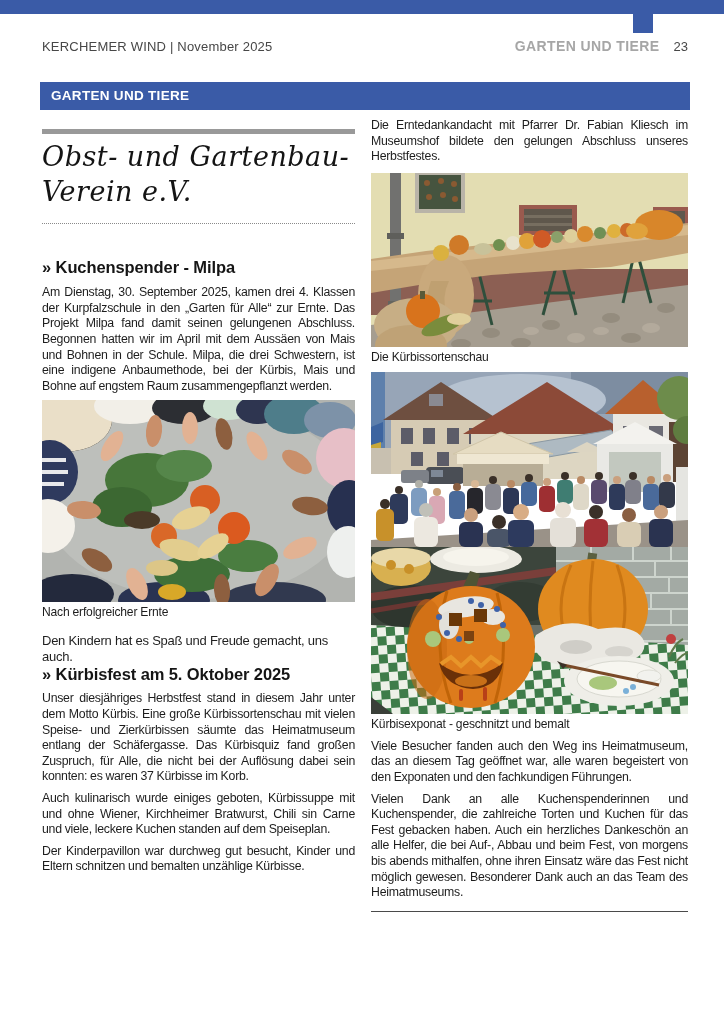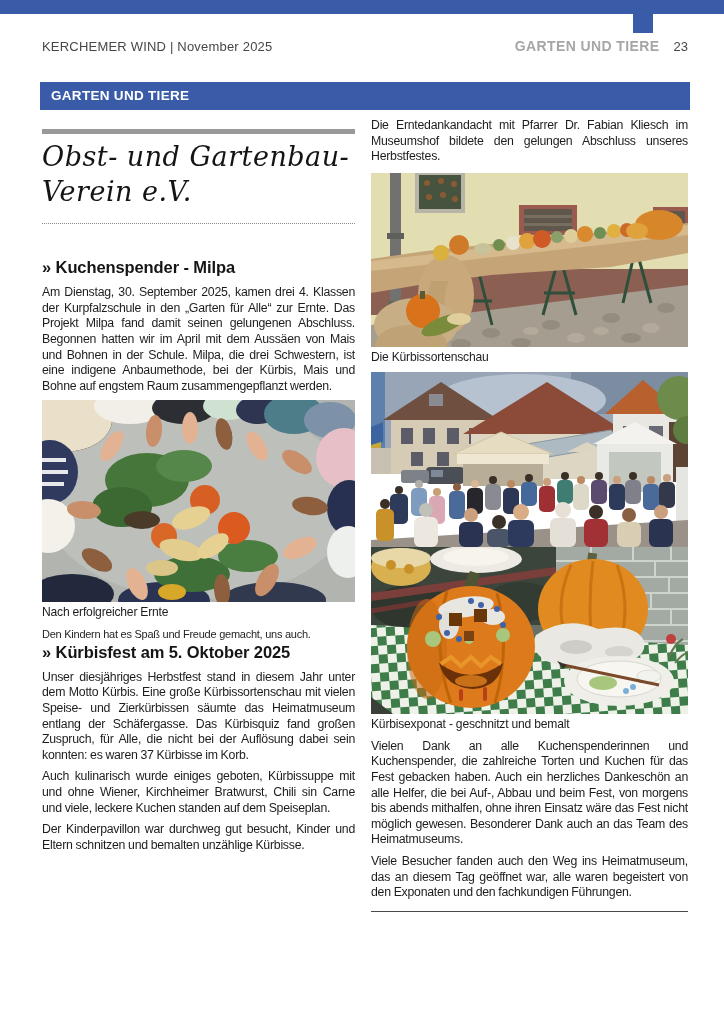--- a/index.html
+++ b/index.html
@@ -34,21 +34,21 @@
     font-size:16.5px;font-weight:bold;color:#151515;letter-spacing:-.1px;
     margin:34px 0 8px 0;line-height:1.15;
   }
   h2.head.second{margin-top:0;}
   p.body{
     font-size:12.3px;line-height:15.6px;letter-spacing:-.25px;word-spacing:-.3px;
     text-align:justify;margin:0 0 6px 0;color:#1d1d1d;
   }
   .caption{font-size:12.1px;line-height:14px;letter-spacing:-.2px;margin:3px 0 8px 0;color:#1d1d1d;}
   .caption.tight{margin-bottom:2px;}
-  .note{font-size:11px;line-height:15.6px;letter-spacing:-.25px;margin:8px 0 0 0;}
+  .note{font-size:13px;line-height:15.6px;letter-spacing:-.25px;margin:14px 0 0 0;}
   figure.photo{margin:6px 0 0 0;font-size:0;line-height:0;}
   figure.photo svg{display:block;width:100%;}
   .contact-box{
     border:1px solid #4a4a4a;margin-top:10px;padding:5px 20px;
     font-size:11.6px;line-height:14.2px;letter-spacing:-.2px;color:#1d1d1d;
   }
   .contact-box div{white-space:nowrap;overflow:hidden;}
 </style>
 </head>
 <body>
@@ -449,22 +449,22 @@
         <ellipse cx="278" cy="129" rx="12" ry="6" fill="#f2f2ee" stroke="#ddddd5" stroke-width="1"></ellipse>
         <line x1="192" y1="118" x2="288" y2="138" stroke="#7a4a28" stroke-width="3"></line>
         <polygon points="186,114 196,118 192,122" fill="#3a3228"></polygon>
         <circle cx="300" cy="92" r="5" fill="#c04040"></circle>
         <path d="M298,110 q6,-14 14,-18 M304,116 q8,-10 13,-10" stroke="#5e7a4a" stroke-width="2" fill="none"></path>
         <polygon points="0,150 22,167 0,167" fill="#3a3f38"></polygon>
       </svg>
     </figure>
     <div class="caption">Kürbisexponat - geschnitzt und bemalt</div>
 
+    <p class="body">Viele Besucher fanden auch den Weg ins Heimatmuseum, das an diesem Tag geöffnet war, alle waren begeistert von den Exponaten und den fachkundigen Führungen.</p>
     <p class="body">Vielen Dank an alle Kuchenspenderinnen und Kuchenspender, die zahlreiche Torten und Kuchen für das Fest gebacken haben. Auch ein herzliches Dankeschön an alle Helfer, die bei Auf-, Abbau und beim Fest, von morgens bis abends mithalfen, ohne ihren Einsatz wäre das Fest nicht möglich gewesen. Besonderer Dank auch an das Team des Heimatmuseums.</p>
-    <p class="body">Viele Besucher fanden auch den Weg ins Heimatmuseum, das an diesem Tag geöffnet war, alle waren begeistert von den Exponaten und den fachkundigen Führungen.</p>
 
     <div class="contact-box">
       <div>Obst- und Gartenbau-Verein e. V. Heidelberg - Kirchheim</div>
       <div>Hans-Peter Vierling; Tel: 06221602858</div>
       <div>E-Mail: info@ogv-hd-kirchheim.de; www.ogv-hd-kirchheim.de</div>
     </div>
   </div>
 
 </div>
 

